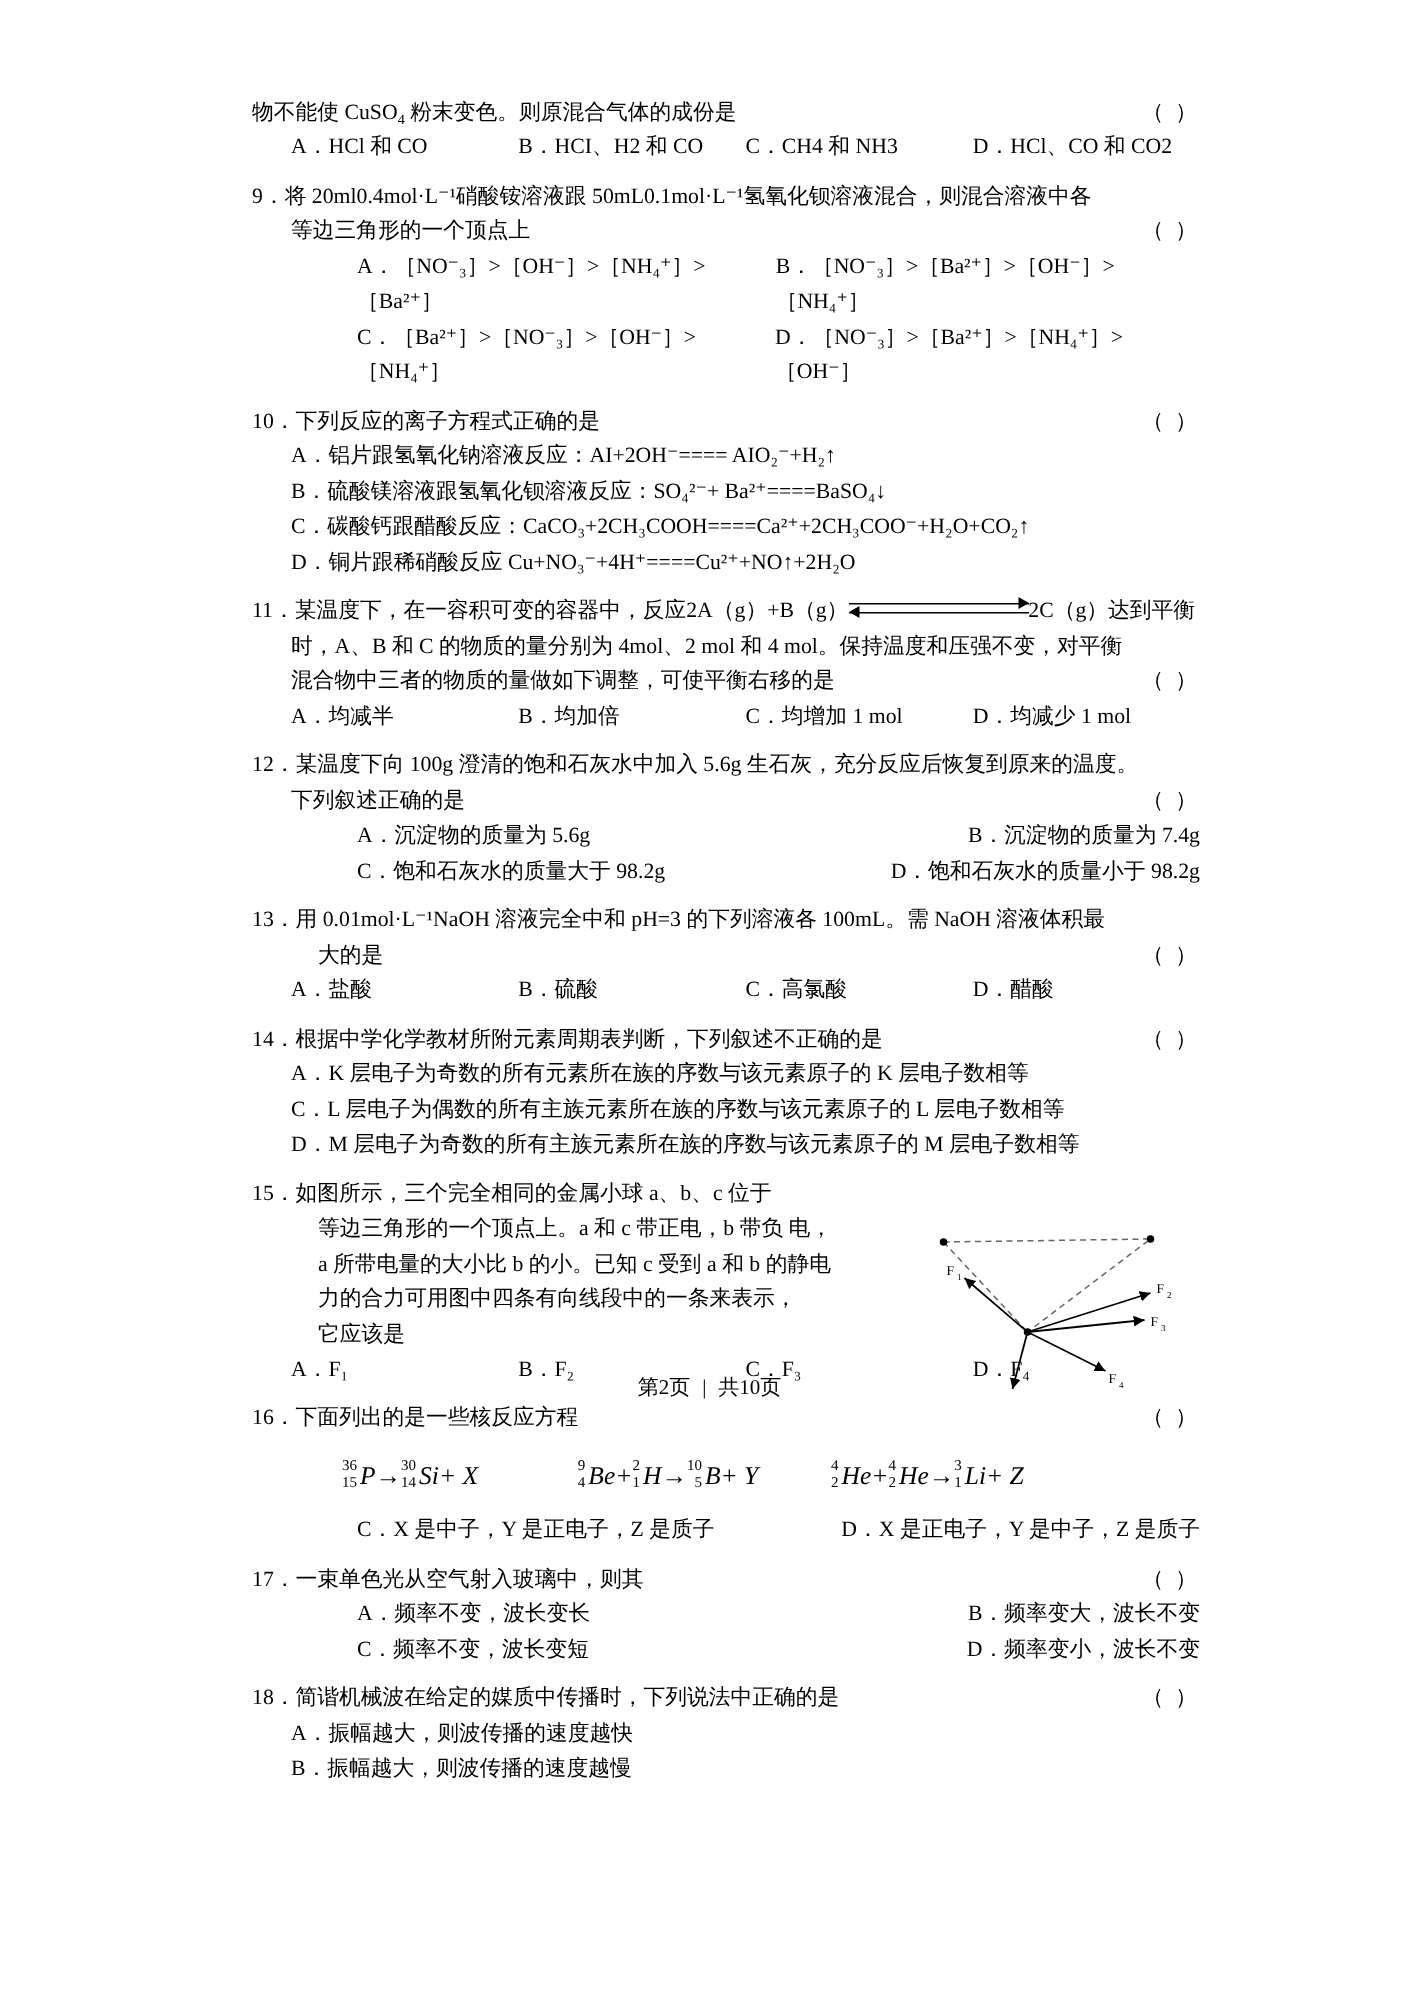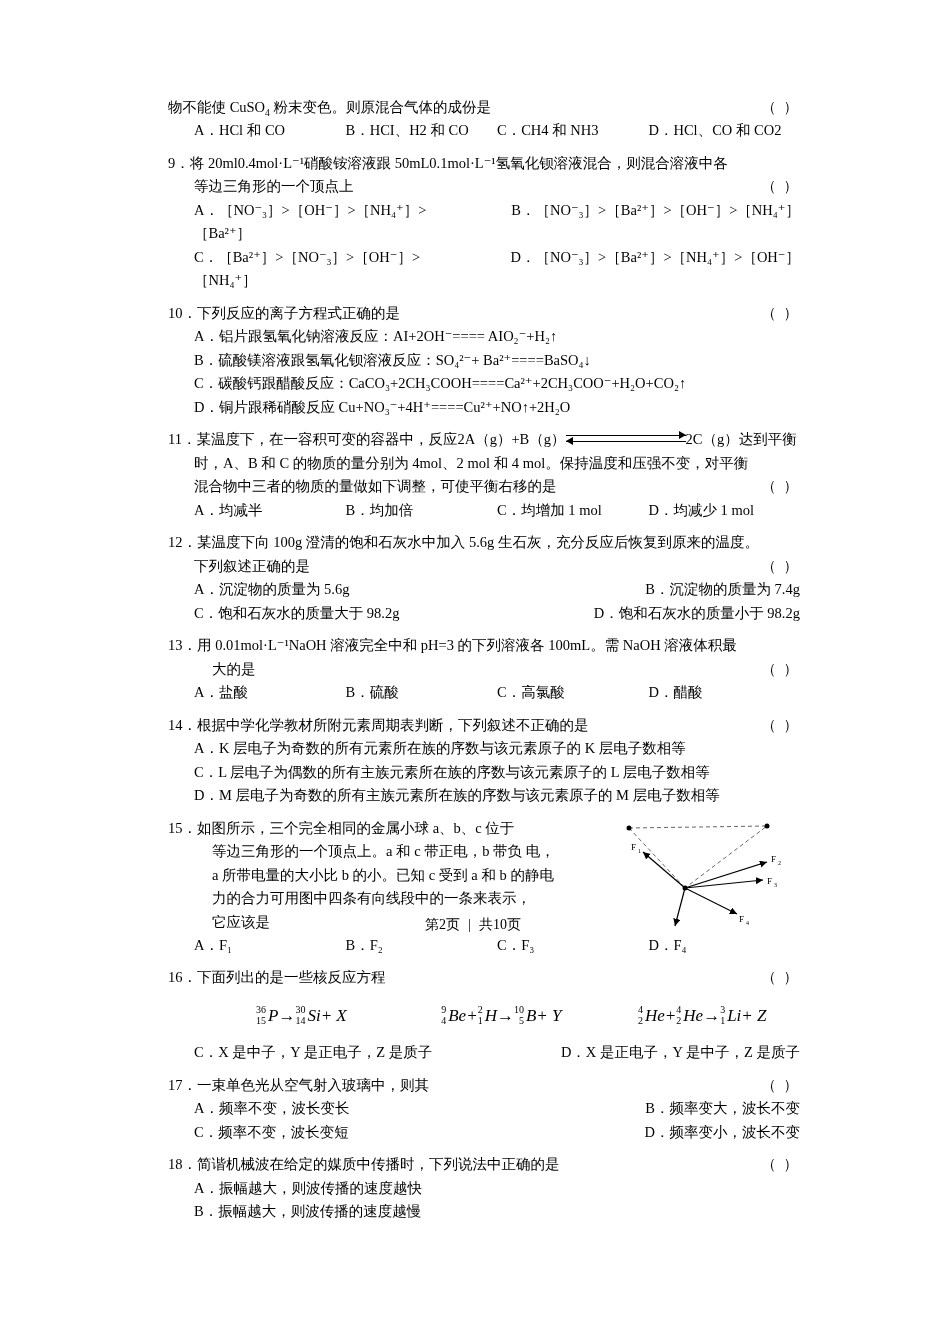--- a/index.html
+++ b/index.html
@@ -12,21 +12,21 @@
     height: 1344px;
     font-family: "Liberation Serif", "DejaVu Serif", serif;
     color: #000000;
     position: relative;
   }
   .page {
     position: relative;
     width: 950px;
     height: 1004px;
     box-sizing: border-box;
-    padding: 96px 150px 40px 168px;
+    padding: 64px 150px 40px 168px;
   }
   .q {
     margin-bottom: 9px;
     font-size: 14.5px;
     line-height: 1.62;
   }
   .line {
     position: relative;
     white-space: nowrap;
   }
@@ -41,21 +41,21 @@
     font-size: 14.5px;
   }
   .opts {
     display: flex;
     padding-left: 26px;
     font-size: 14.5px;
     line-height: 1.62;
     justify-content: space-between;
   }
   .opts.four > span { width: 25%; }
-  .opts.cols-2-wide > span:first-child { width: 47%; }
+  .opts.cols-2-wide > span:first-child { width: 47%; margin-left: 44px; }
   sub, sup {
     font-size: 9.5px;
     line-height: 0;
   }
   .arrow-eq {
     display: inline-block;
     position: relative;
     width: 120px;
     height: 14px;
     vertical-align: middle;
@@ -110,21 +110,20 @@
   .nuc .sup, .nuc .sub {
     display: block;
     font-size: 10px;
     font-style: normal;
     line-height: 1.05;
     text-align: right;
   }
   .nucwrap {
     display: inline-block;
     vertical-align: middle;
-    margin-left: 28px;
   }
   .nucwrap .sym {
     display: inline-block;
     vertical-align: middle;
     font-style: italic;
   }
   .gap60 { display: inline-block; width: 58px; }
   .gap36 { display: inline-block; width: 40px; }
   .footer {
     position: absolute;

